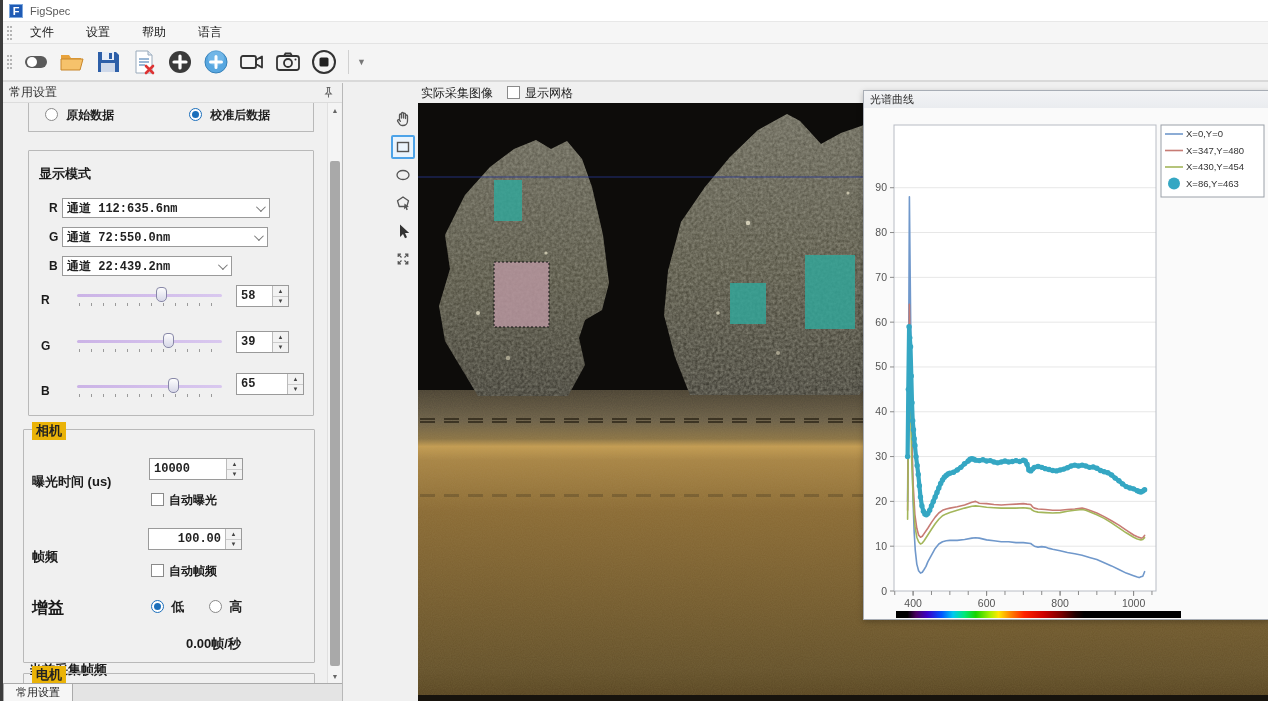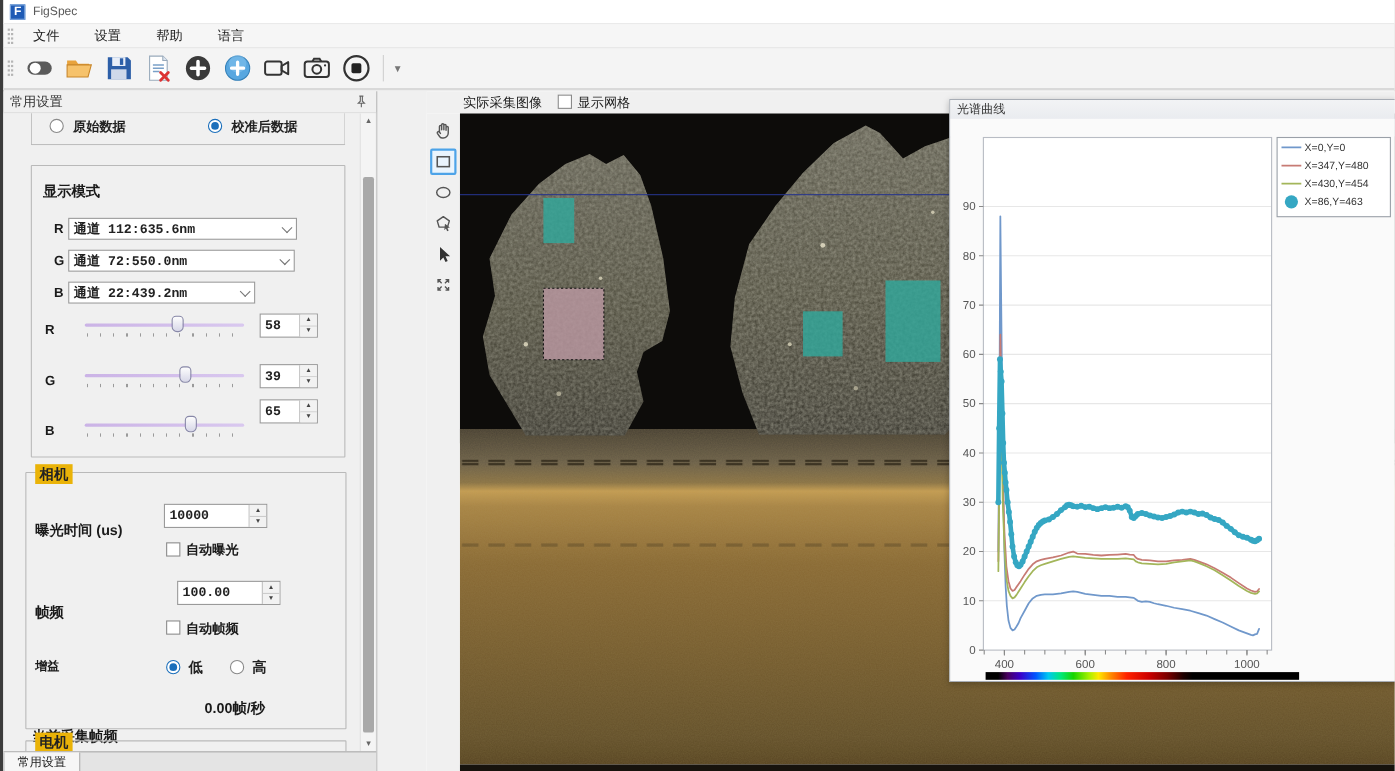--- a/index.html
+++ b/index.html
@@ -263,21 +263,21 @@
                 <div>▼</div>
               </div>
           </div>
 
           <div class="lbl" style="left:12px; top:233px;">B</div>
           <div class="hslider" style="left:48px; top:226px; width:145px;">
             <div class="track"></div>
             <div class="ticks"></div>
             <div class="handle" style="left: 66%;"></div>
           </div>
-          <div class="spin" style="left:207px; top:212px; width:53px;">
+          <div class="spin" style="left:207px; top:222px; width:68px;">
             <div class="val">65</div>
             <div class="btns">
                 <div>▲</div>
                 <div>▼</div>
               </div>
           </div>
         </div>
 
         <div class="groupbox" style="left:20px; top:326px; width:292px; height:234px;">
           <div class="gb-title" style="font-size:13px;">相机</div>
@@ -288,32 +288,32 @@
             <div class="btns">
                 <div>▲</div>
                 <div>▼</div>
               </div>
           </div>
           <div class="lbl" style="left:127px; top:62px;">
             <span class="checkbox"></span><span>自动曝光</span>
           </div>
 
           <div class="lbl" style="left:8px; top:118px; font-size:13px;">帧频</div>
-          <div class="spin" style="left:137px; top:98px; width:94px;">
+          <div class="spin" style="left:124px; top:98px; width:94px;text-align:right;">
             <div class="val">100.00</div>
             <div class="btns">
                 <div>▲</div>
                 <div>▼</div>
               </div>
           </div>
           <div class="lbl" style="left:127px; top:133px;">
             <span class="checkbox"></span><span>自动帧频</span>
           </div>
 
-          <div class="lbl" style="left:8px; top:168px; font-size:11px;">增益</div>
+          <div class="lbl" style="left:8px; top:168px; font-size:16px;">增益</div>
           <span style="position:absolute; left:127px; top:168px;">
             <span class="radio sel"></span>
             <span style="margin-left:4px; font-size:13px;">低</span>
           </span>
           <span style="position:absolute; left:185px; top:168px;">
             <span class="radio"></span>
             <span style="margin-left:4px; font-size:13px;">高</span>
           </span>
 
           <div class="lbl" style="left:5px; top:191px; font-size:13px;margin-top:40px;">当前采集帧频</div>

